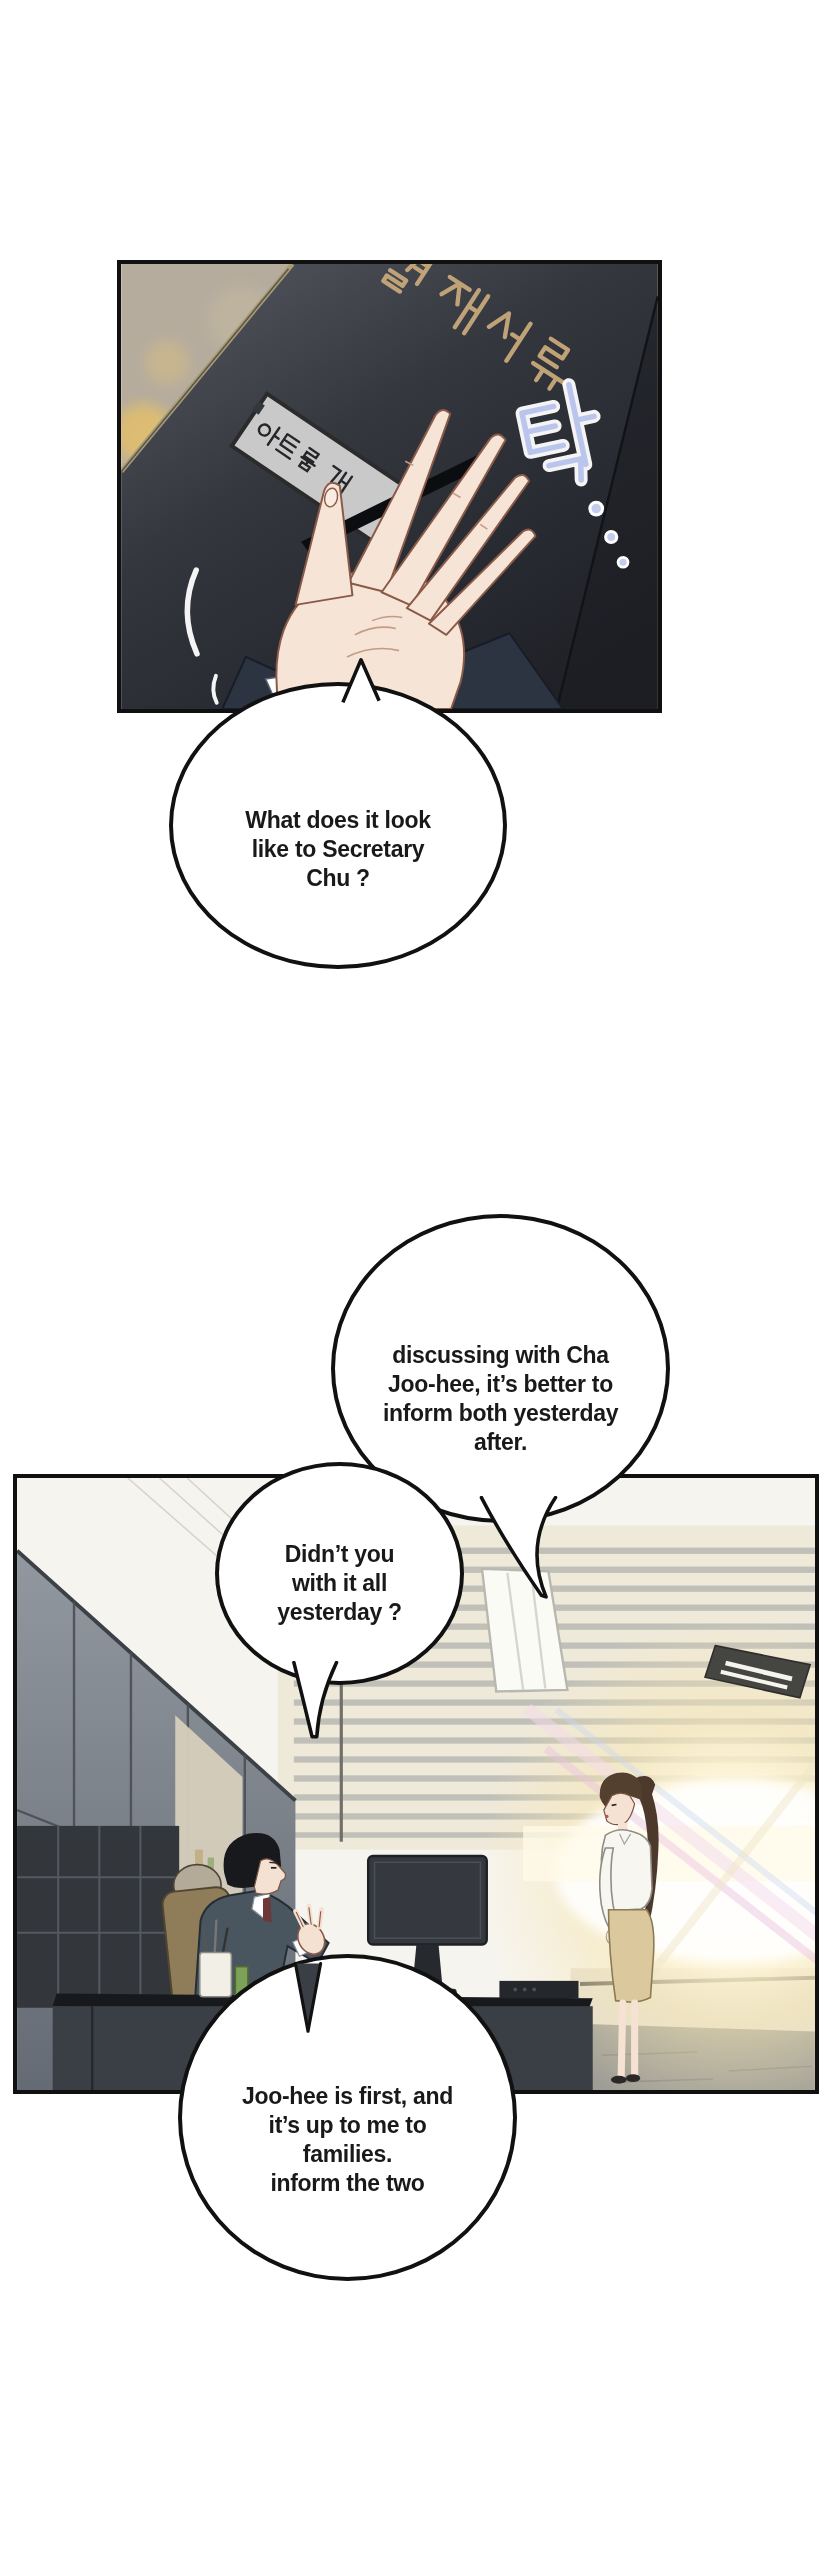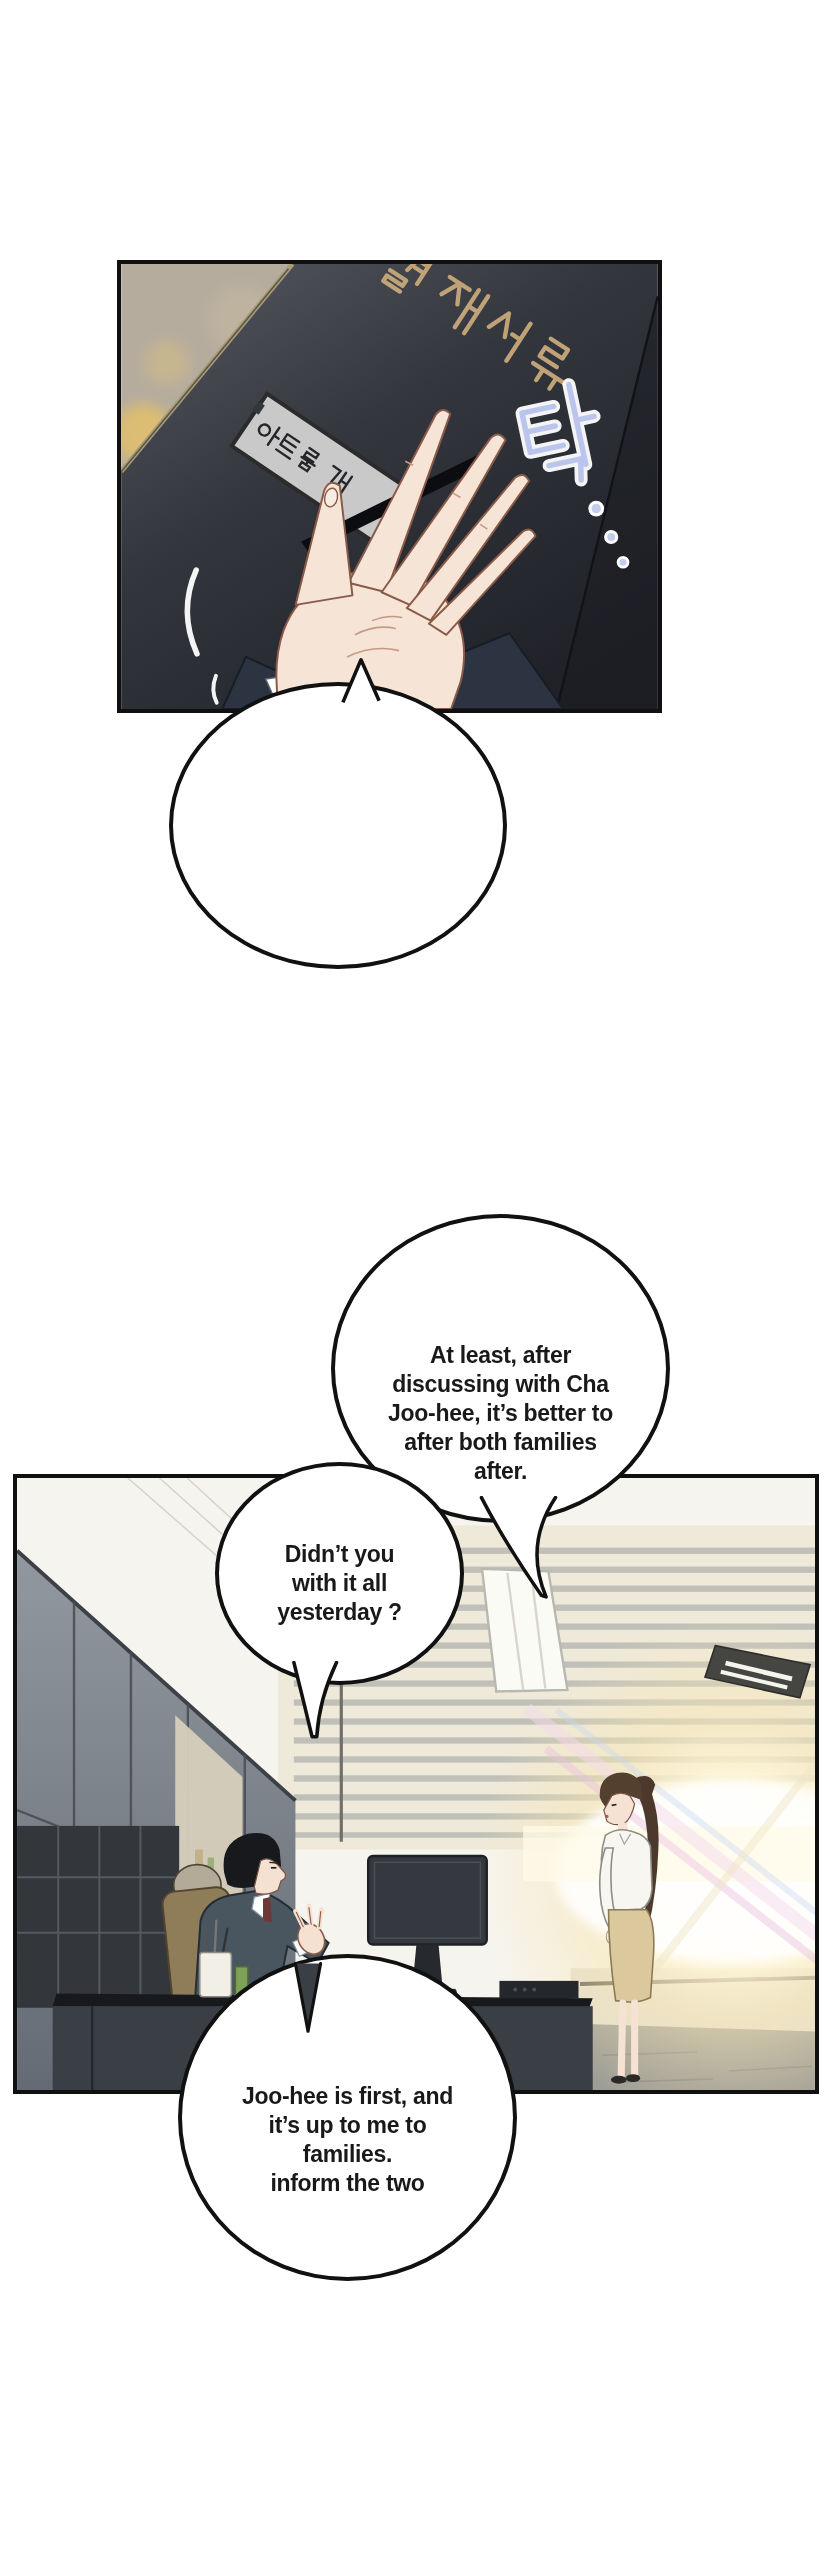--- a/index.html
+++ b/index.html
@@ -308,30 +308,34 @@
           <line x1="766" y1="664" x2="764" y2="756"></line>
             <line x1="781" y1="664" x2="781" y2="754"></line>
         </g>
         <ellipse cx="761" cy="761" rx="10" ry="5" fill="#2c2825"></ellipse>
         <ellipse cx="779" cy="759" rx="9" ry="5" fill="#2c2825"></ellipse>
       </g>
     </svg>
   </div>
 
   <div class="bubble" style="left:169px;top:682px;width:338px;height:287px;"></div>
+  <div class="btxt" style="top:806px;left:169px;width:338px;right:auto;">
+    <div class="bl">What does it look</div>
+    <div class="bl">like to Secretary</div>
+    <div class="bl">Chu ?</div>
+  </div>
   <svg class="tail" style="left:335px;top:655px;" width="52" height="60" viewBox="0 0 66 76">
     <path d="M10,60 L33,6 L56,58" fill="#ffffff" stroke="#111111" stroke-width="4.5" stroke-linejoin="round"></path>
   </svg>
 
   <div class="bubble" style="left:331px;top:1214px;width:339px;height:309px;"></div>
   <div class="btxt" style="top:1341px;left:331px;width:339px;right:auto;">
-    <div class="bl">At least, after</div>
     <div class="bl">discussing with Cha</div>
     <div class="bl">Joo-hee, it’s better to</div>
-    <div class="bl">after both families</div>
+    <div class="bl">inform both yesterday</div>
     <div class="bl">after.</div>
   </div>
   <svg class="tail" style="left:472px;top:1496px;" width="93" height="104" viewBox="0 0 118 132">
     <path d="M12,2 Q42,60 88,126 L94,128 Q66,62 106,2" fill="#ffffff" stroke="#111111" stroke-width="4.5" stroke-linejoin="round" stroke-linecap="round"></path>
   </svg>
 
   <div class="bubble" style="left:215px;top:1462px;width:249px;height:223px;"></div>
   <div class="btxt" style="top:1520px;left:215px;width:249px;right:auto;margin-top:20px;">
     <div class="bl">Didn’t you</div>
     <div class="bl">with it all</div>

